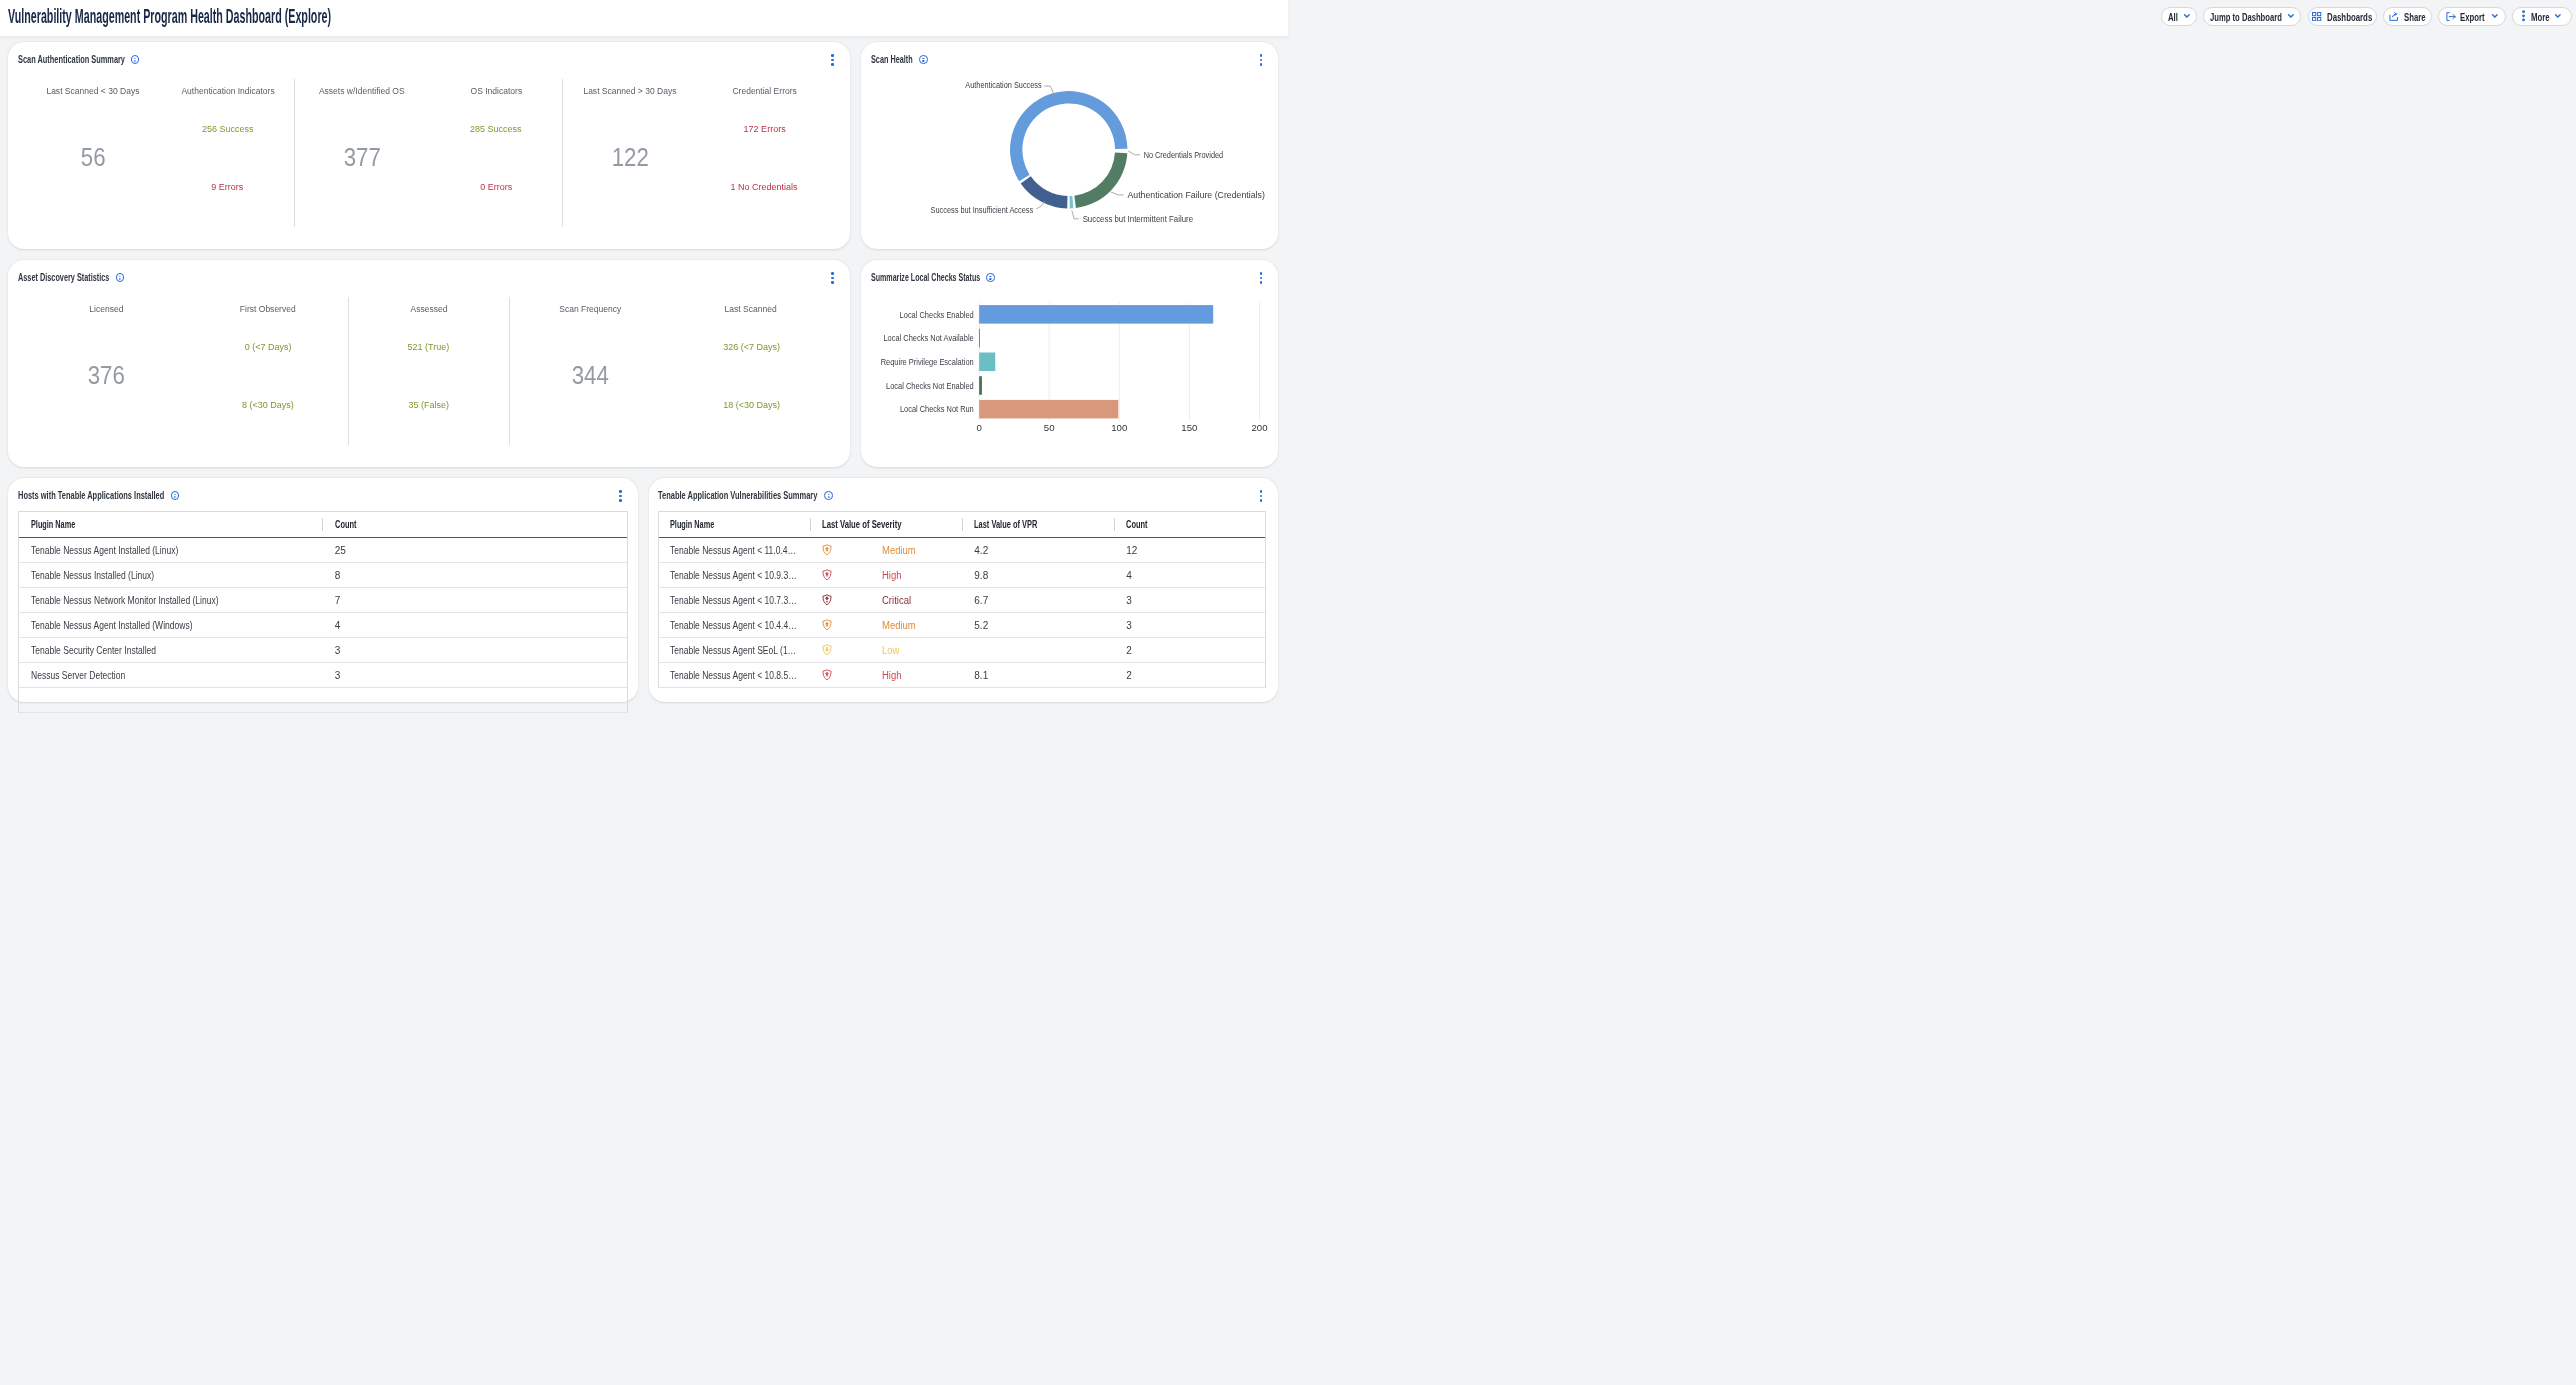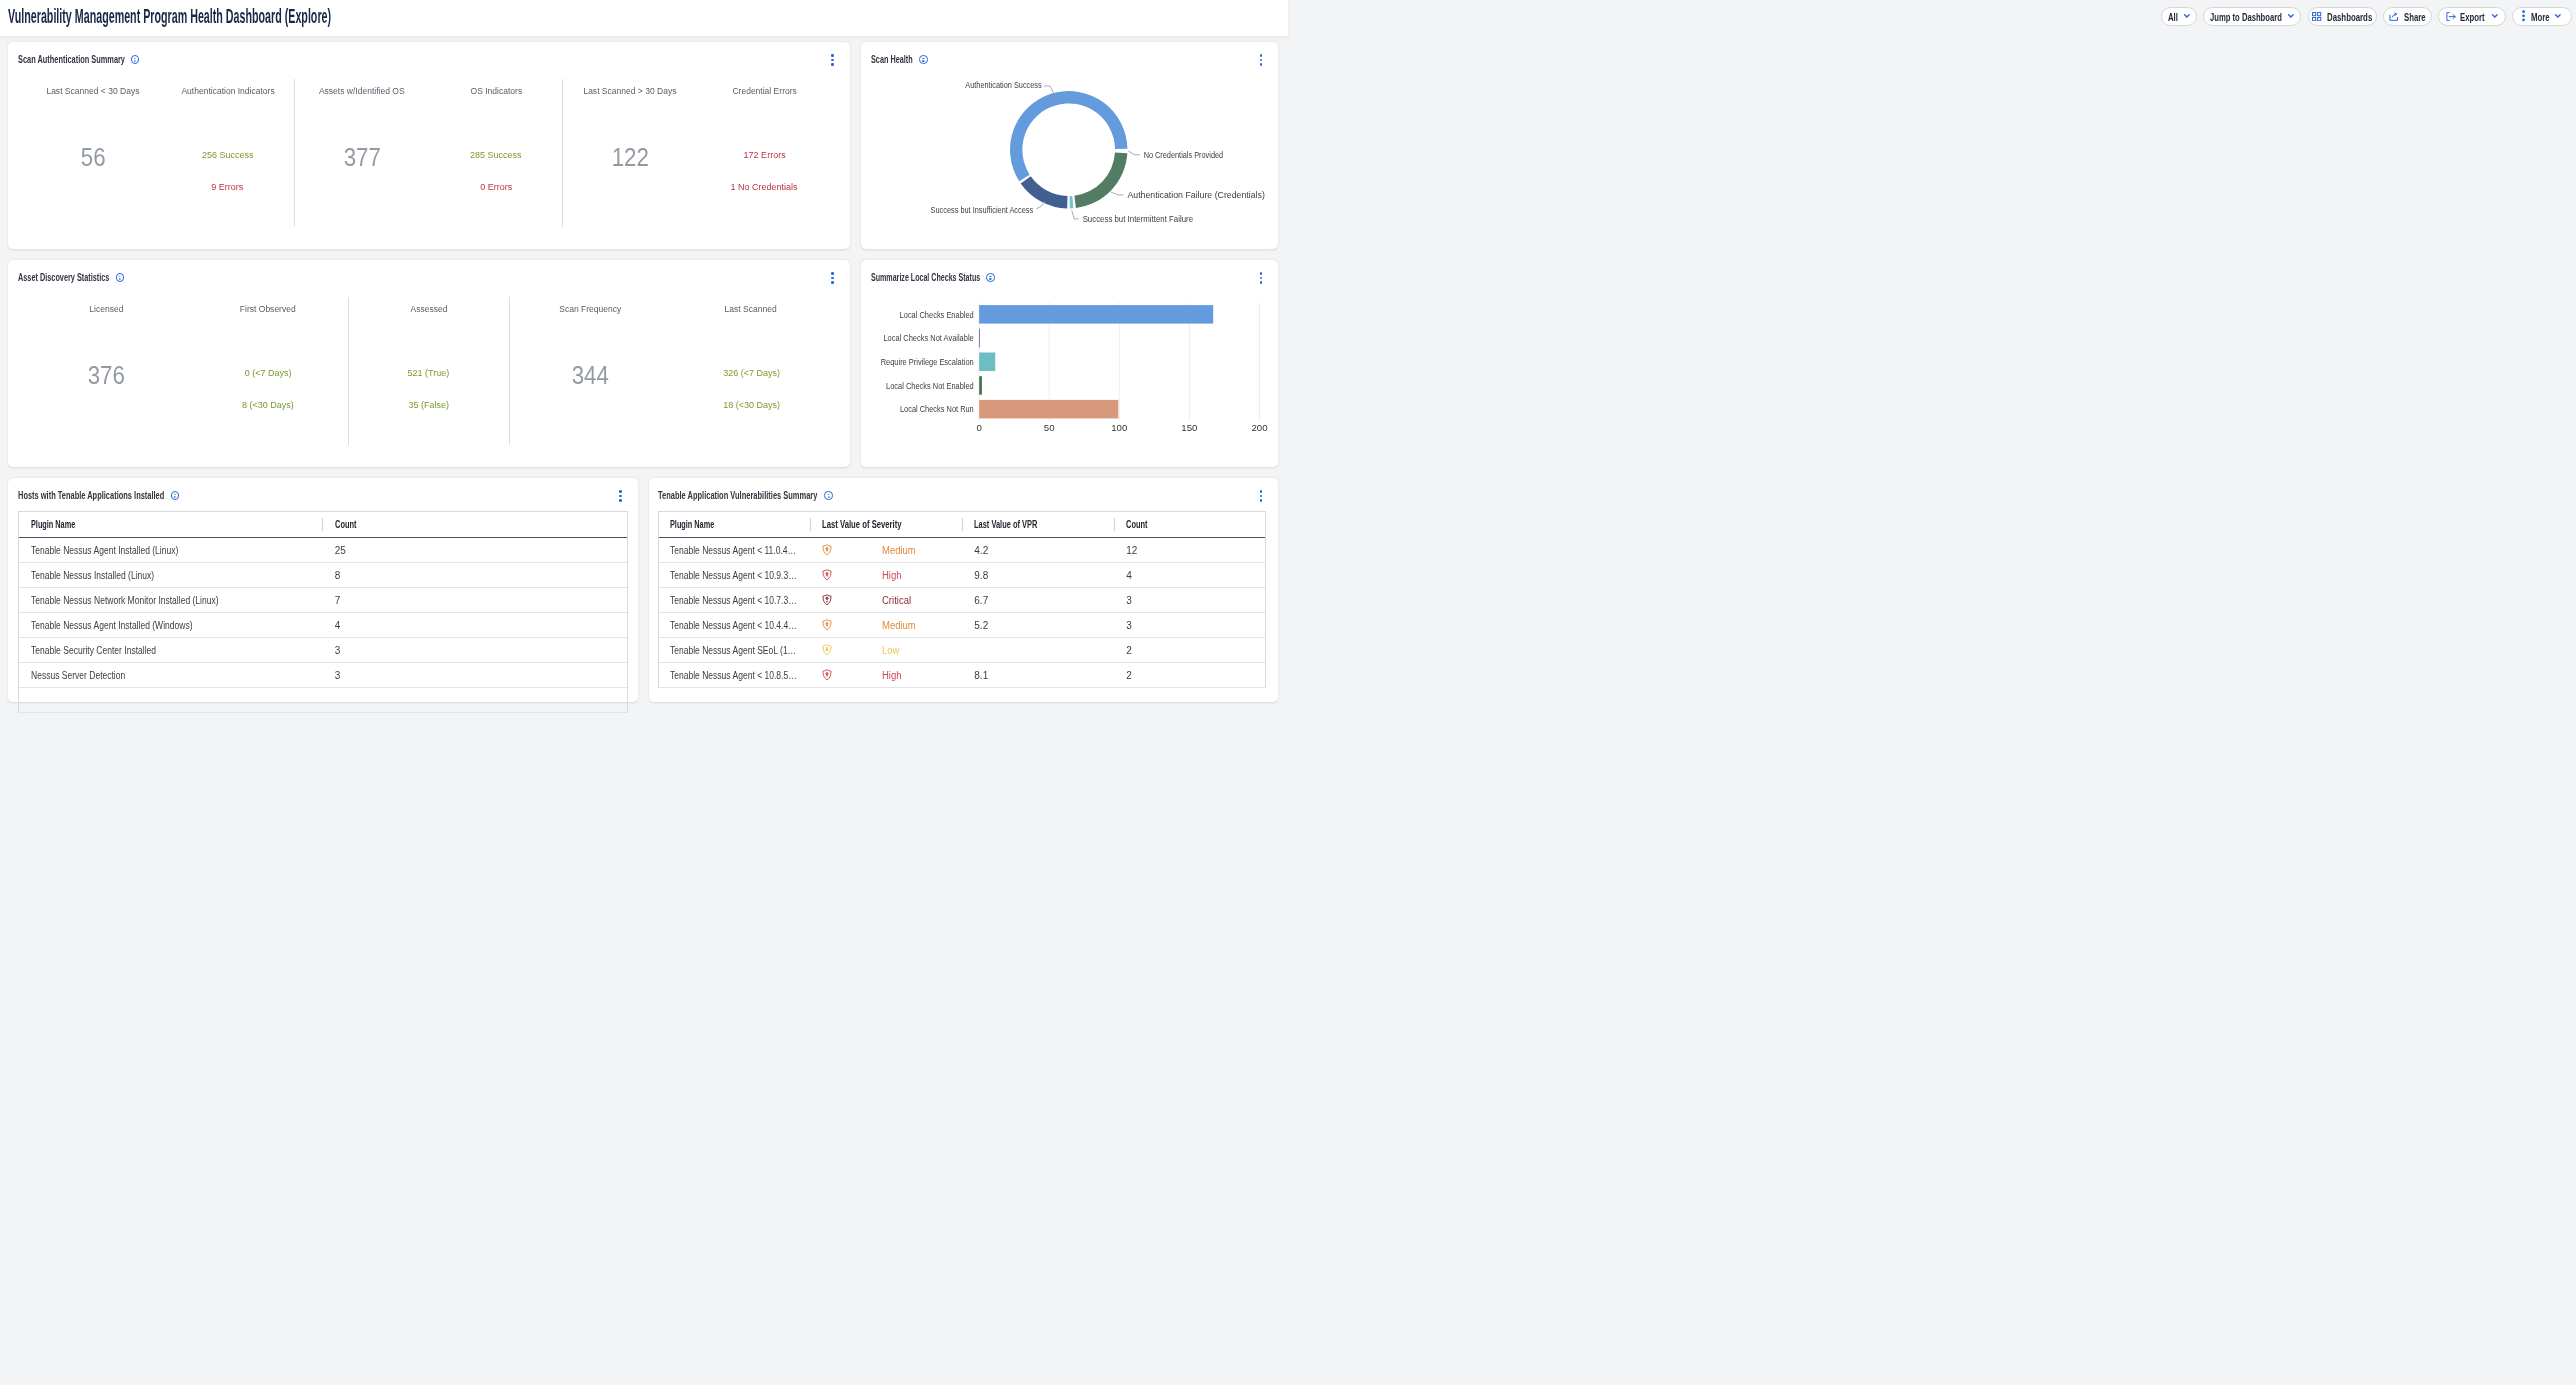--- a/index.html
+++ b/index.html
@@ -1,17 +1,17 @@
 <!DOCTYPE html>
 <html style="font-size:12.4px"><head>
 <meta charset="utf-8">
 <style>
 * { margin:0; padding:0; box-sizing:border-box; }
 html,body { width:1288px; height:693px; background:#f3f4f5; font-family:"Liberation Sans",sans-serif; overflow:hidden; }
-.panel { position:absolute; background:#fff; border-radius:5px; box-shadow:0 0.8px 2.3px rgba(20,30,40,.13); }
+.panel { position:absolute; background:#fff; border-radius:16px; box-shadow:0 0.8px 2.3px rgba(20,30,40,.13); }
 .w { display:inline-block; overflow:visible; white-space:nowrap; vertical-align:top; }
 .cx { display:inline-block; transform-origin:0 50%; white-space:nowrap; }
 .ptitle { position:absolute; left:10px; top:11.2px; font-size:10.8px; font-weight:bold; color:#2f3640; white-space:nowrap; line-height:12.4px; }
 .info { display:inline-block; width:8.5px; height:8.5px; border:1.2px solid #2667d9; border-radius:50%; position:relative; vertical-align:-0.8px; margin-left:6.2px; }
 .info:after { content:""; position:absolute; left:50%; top:1.2px; width:1.3px; height:1.3px; background:#2667d9; transform:translateX(-50%); }
 .info:before { content:""; position:absolute; left:50%; top:3.3px; width:1.3px; height:2.6px; background:#2667d9; transform:translateX(-50%); }
 .kebab { position:absolute; right:15.4px; top:12.4px; width:3.1px; }
 .kebab i { display:block; width:2.5px; height:2.5px; border-radius:50%; background:#2667d9; margin:0 0 1.9px 0; }
 #h1t { position:absolute; left:7.7px; top:6.2px; font-size:19.3px; font-weight:bold; color:#182847; white-space:nowrap; }
 #btns { position:absolute; right:3.9px; top:7px; height:18.5px; display:flex; gap:6.2px; }
@@ -21,21 +21,21 @@
 .scol { flex:1; position:relative; }
 .sdiv { position:absolute; top:3.1px; bottom:14.7px; width:0.8px; background:#dcdee1; }
 .shead { position:absolute; top:8.5px; width:100%; text-align:center; font-size:9.7px; color:#565d68; }
 .shead .cx { transform:scaleX(0.879); transform-origin:50% 50%; }
 .bignum { position:absolute; top:67px; width:100%; text-align:center; font-size:25.5px; color:#949aa3; }
 .bignum .cx { transform:scaleX(0.872); transform-origin:50% 50%; }
 .gval,.rval { position:absolute; width:100%; text-align:center; font-size:9.7px; }
 .gval .cx,.rval .cx { transform:scaleX(0.93); transform-origin:50% 50%; }
 .gval { color:#7a9a2e; }
 .rval { color:#bf3047; }
-.v1 { top:47px;margin-top:26px; } .v2 { top:105px; }
+.v1 { top:47px; } .v2 { top:105px; }
 .tbl { position:absolute; left:10px; top:33px; border:0.8px solid #d8dadd; border-bottom:none; }
 .thead { position:relative; height:25.5px; border-bottom:1.2px solid #46536b; }
 .th { position:absolute; top:0; height:25.5px; line-height:25.5px; font-size:10px; font-weight:bold; color:#22272f; white-space:nowrap; }
 .thd { position:absolute; top:6.2px; height:13px; width:0.8px; background:#d0d3d6; }
 .tr { position:relative; height:25px; border-bottom:0.8px solid #e3e4e6; }
 .td { position:absolute; top:0; height:25px; line-height:25px; font-size:10px; color:#373c44; white-space:nowrap; }
 .td .cx { transform:scaleX(0.852); }
 .sev { display:flex; align-items:center; }
 .sev svg { margin-right:5.4px; }
 .sevt { font-size:10px;margin-left:44px; }

